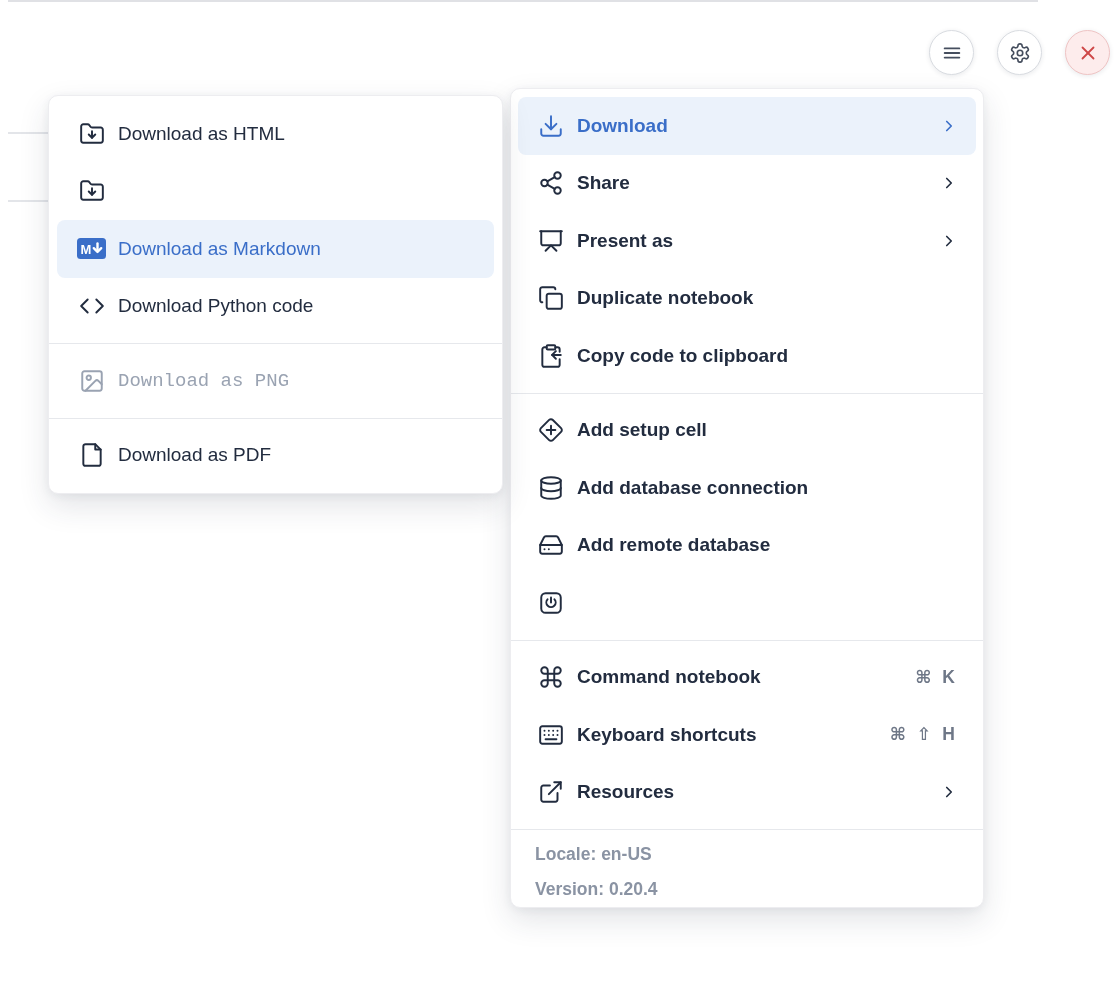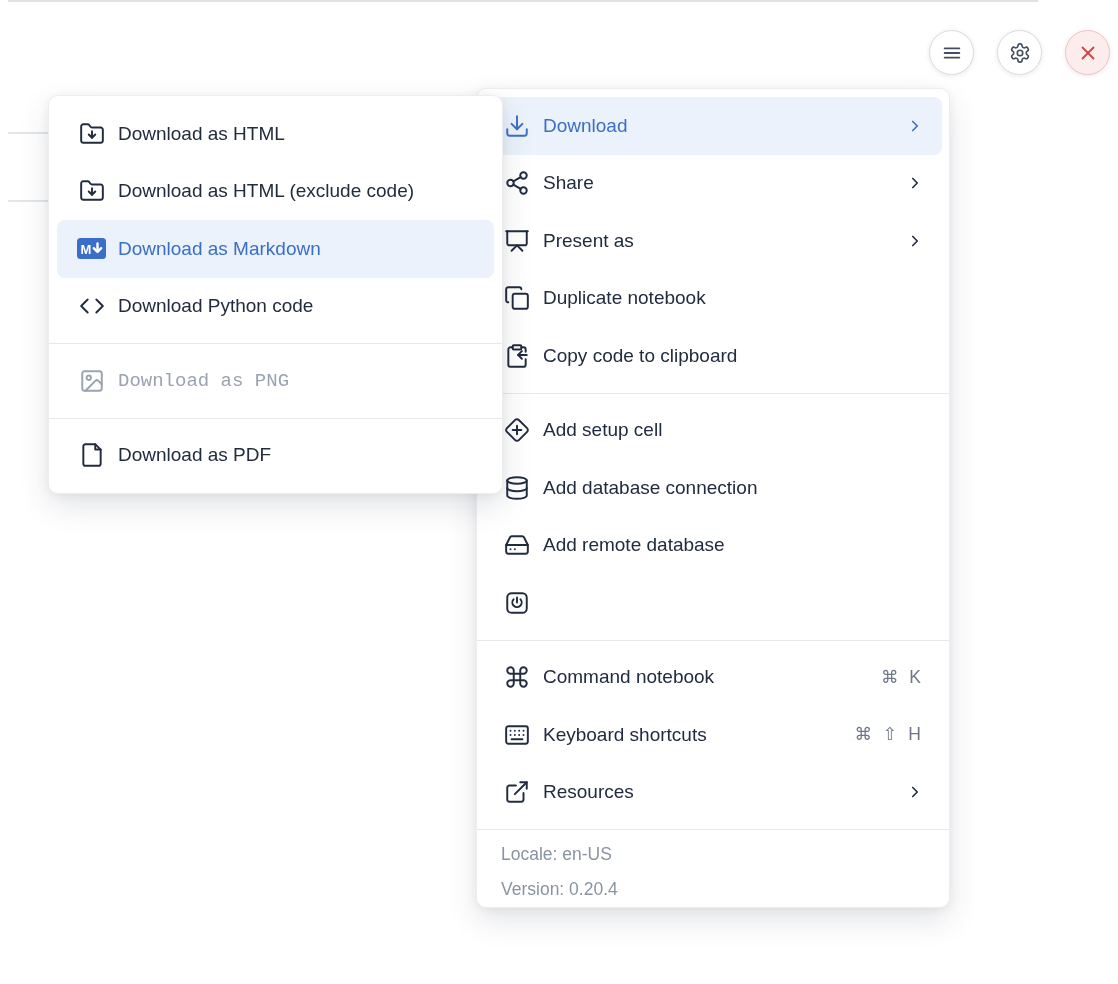--- a/index.html
+++ b/index.html
@@ -46,21 +46,21 @@
   .tb-btn svg { display: block; }
 
   
   .panel {
     position: absolute;
     background: #ffffff;
     border: 1px solid #ededf0;
     border-radius: 10px;
     box-shadow: 0 12px 30px rgba(40,50,70,0.13), 0 2px 8px rgba(40,50,70,0.06);
   }
-  .mainmenu { left: 468px; top: 88px; width: 474px; padding: 8px 0 0 0; z-index: 5; }
+  .mainmenu { left: 502px; top: 88px; width: 474px; padding: 8px 0 0 0; z-index: 5; font-weight: bold; }
   .submenu  { left: 40px;  top: 95px; width: 455px; padding: 9px 0;   z-index: 10; }
 
   .menu-item {
     display: flex; align-items: center;
     height: 57.5px; margin: 0 7px; padding: 0 18px;
     border-radius: 8px; gap: 12px;
     font-size: 19px; color: var(--text, #222c3f);
     cursor: pointer; white-space: nowrap;
   }
   .submenu .menu-item { padding: 0 20px; margin: 0 8px; }
@@ -137,21 +137,20 @@
           <span class="mi-label">Download as HTML</span>
         </div>
         <div class="menu-item">
           <span class="mi-icon">
             <svg viewBox="0 0 24 24" width="26" height="26" fill="none" stroke="currentColor" stroke-width="1.8" stroke-linecap="round" stroke-linejoin="round">
               <path d="M20 20a2 2 0 0 0 2-2V8a2 2 0 0 0-2-2h-7.9a2 2 0 0 1-1.69-.9L9.6 3.9A2 2 0 0 0 7.93 3H4a2 2 0 0 0-2 2v13a2 2 0 0 0 2 2Z"></path>
               <path d="M12 9.5v6"></path>
               <path d="m15 12.5-3 3-3-3"></path>
             </svg>
           </span>
-          <span class="mi-label">Download as HTML (exclude code)</span>
         </div>
         <div class="menu-item highlighted">
           <span class="mi-icon">
             <svg viewBox="0 0 29 21" width="29" height="21">
               <rect width="29" height="21" rx="3.5" fill="#3a6ec8"></rect>
               <text x="3.5" y="15.5" font-family="Liberation Sans, DejaVu Sans, sans-serif" font-size="13" font-weight="bold" fill="#ffffff">M</text>
               <line x1="20.5" y1="5.5" x2="20.5" y2="13" stroke="#ffffff" stroke-width="2.4" stroke-linecap="round"></line>
               <path d="M16.8 10.2 20.5 14l3.7-3.8" fill="none" stroke="#ffffff" stroke-width="2.4" stroke-linecap="round" stroke-linejoin="round"></path>
             </svg>
           </span>

